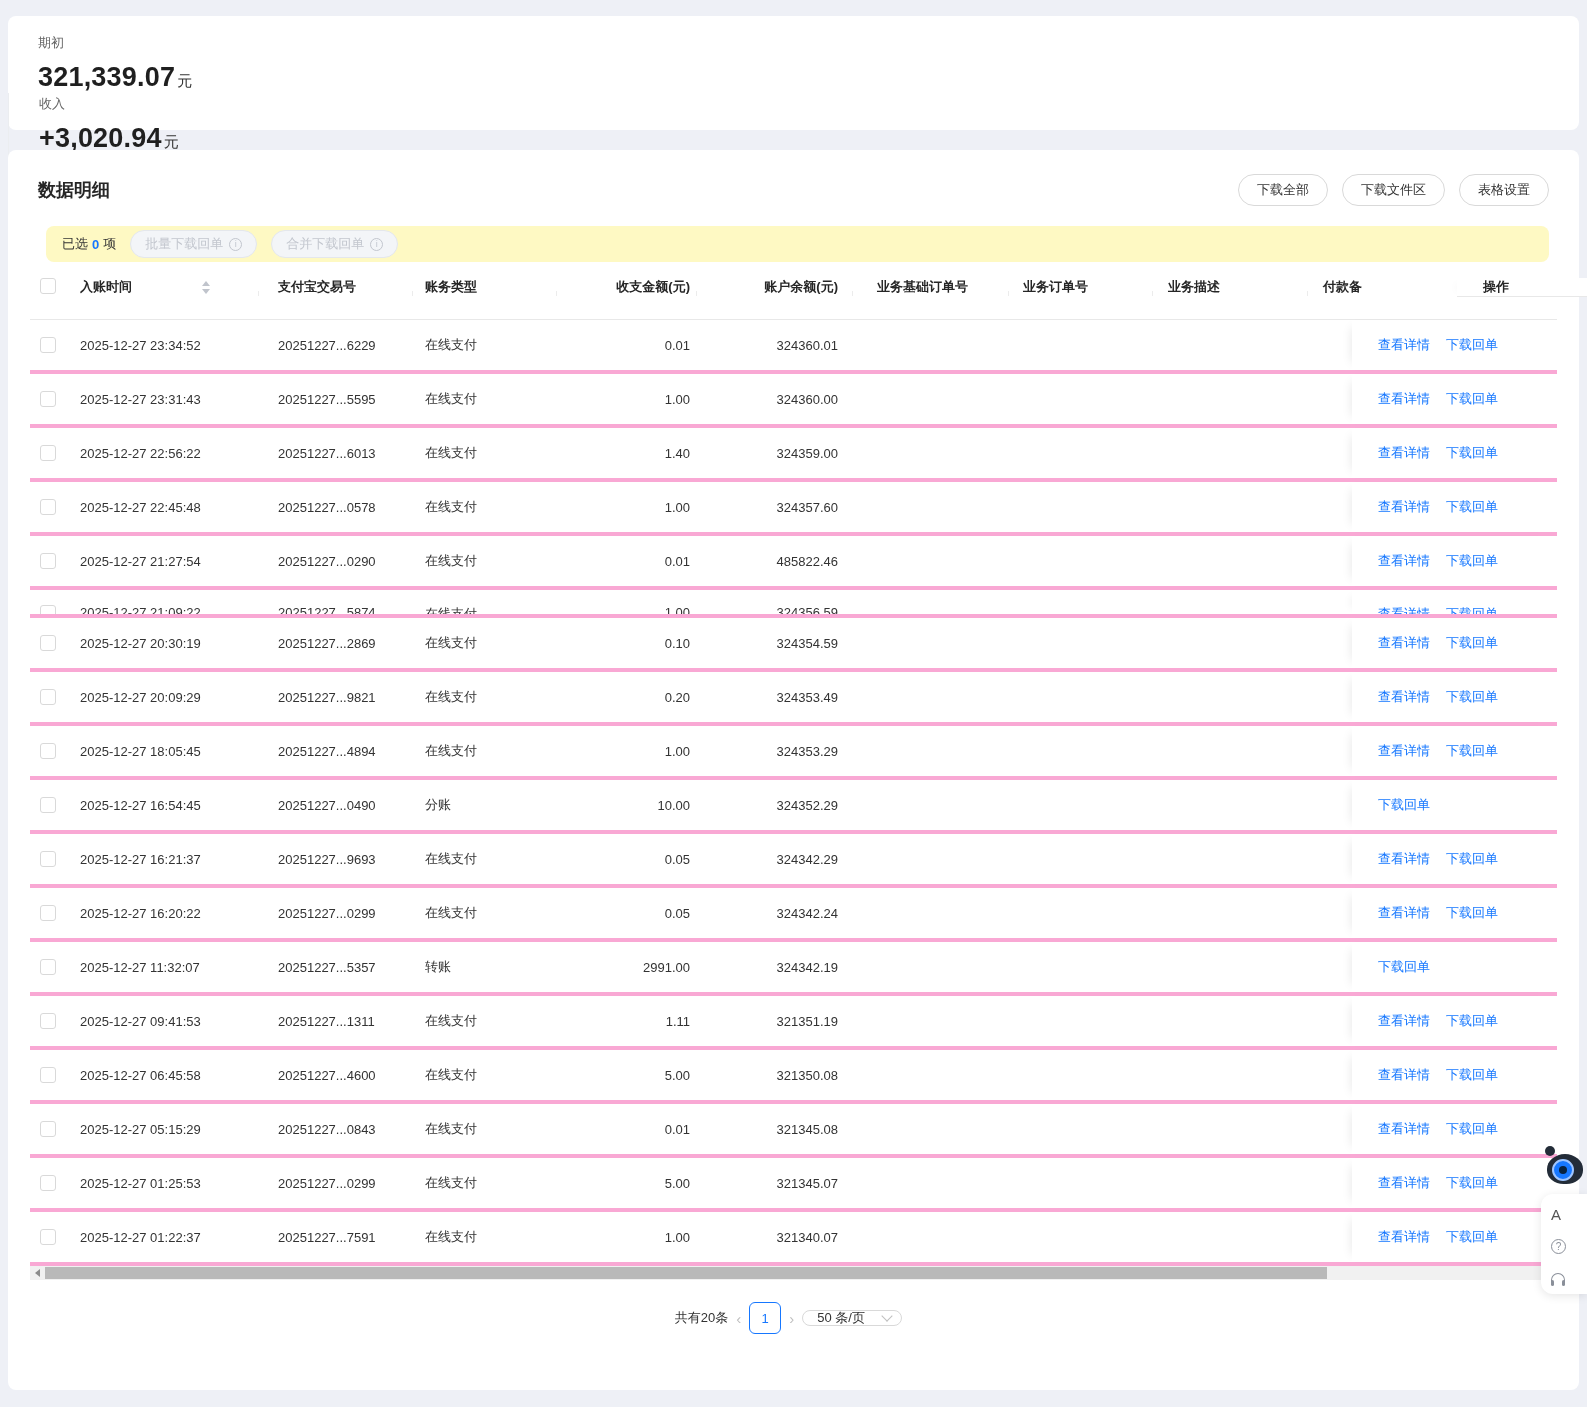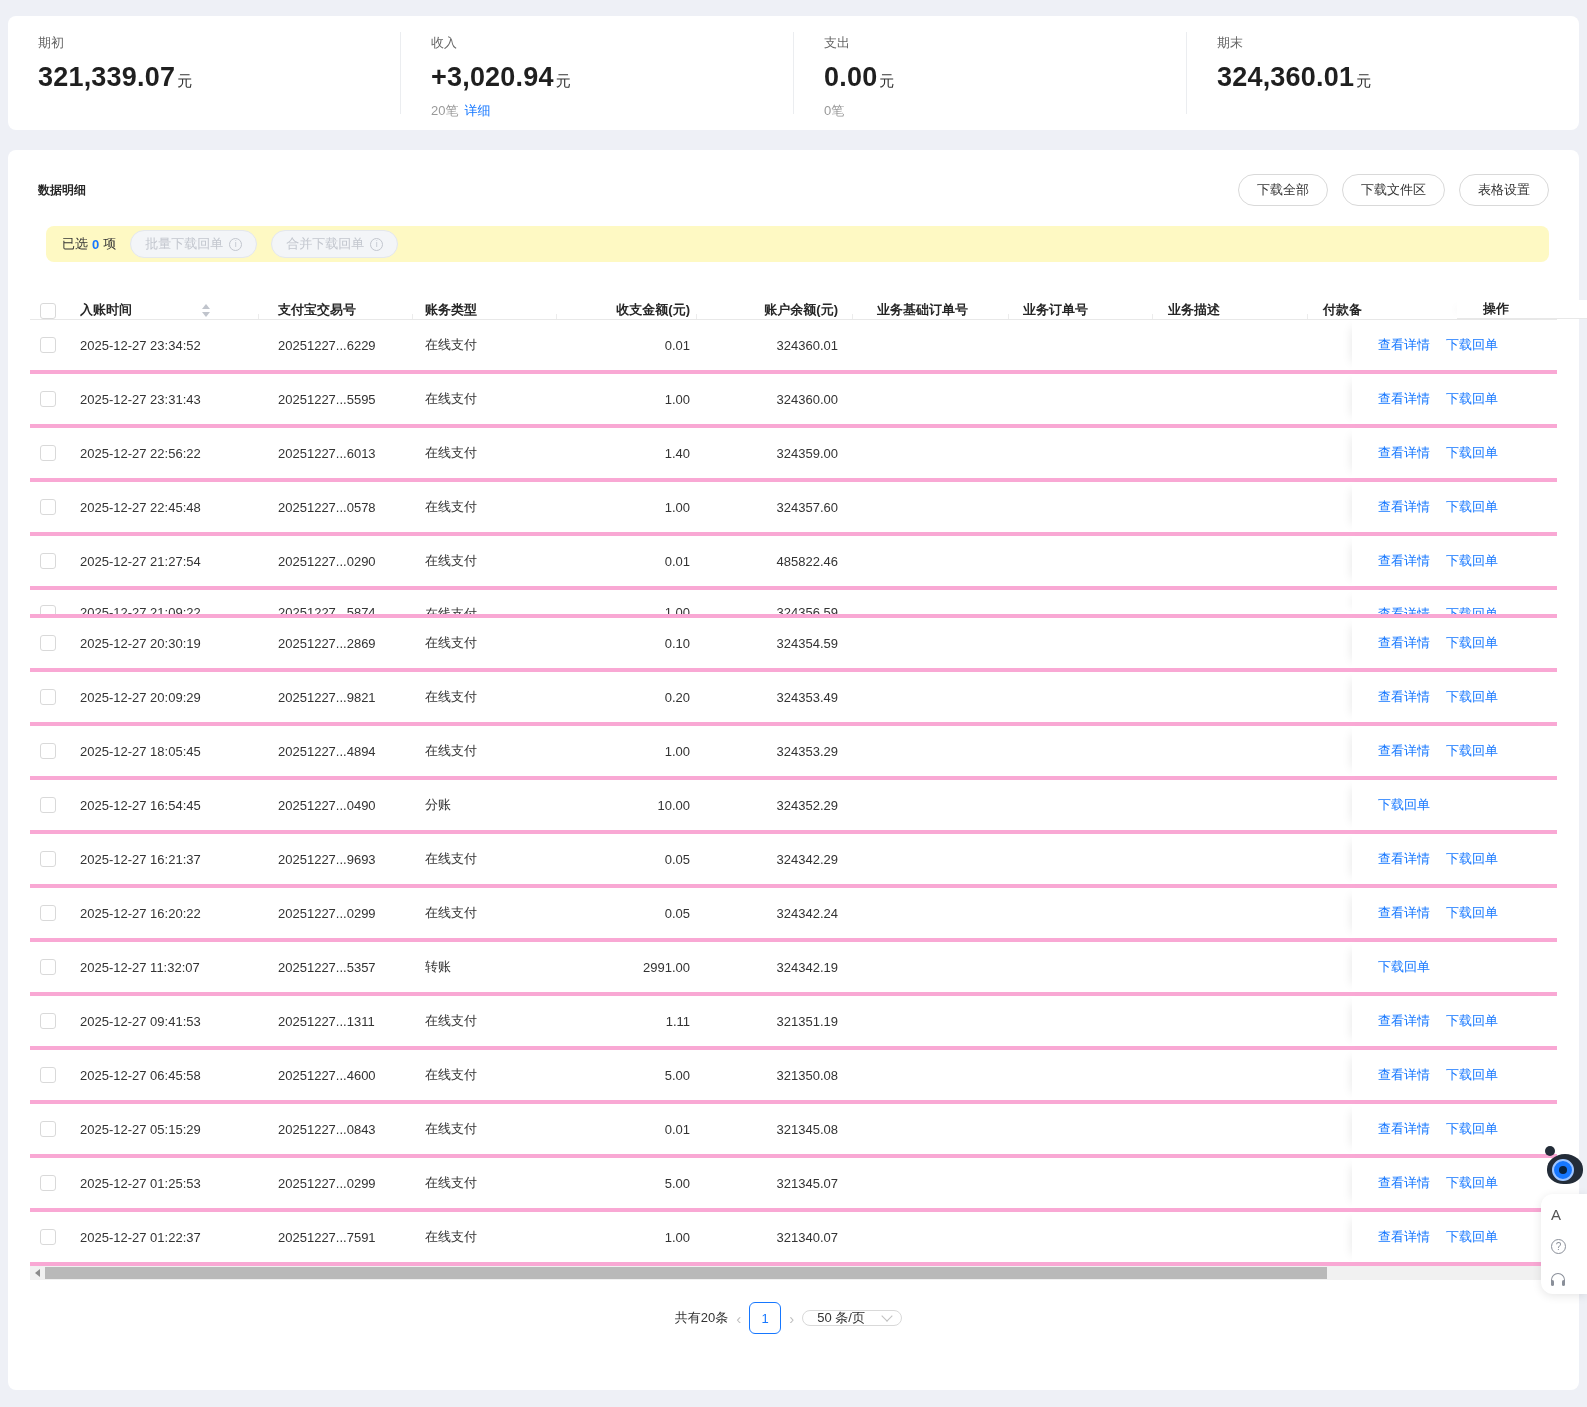--- a/index.html
+++ b/index.html
@@ -2,54 +2,54 @@
 <html><head>
 <meta charset="utf-8">
 <style>
   * { box-sizing: border-box; margin: 0; padding: 0; }
   html,body { width:1587px; height:1407px; overflow:hidden; }
   body {
     background:#eef0f6;
     font-family:"Liberation Sans","DejaVu Sans",sans-serif;
     color:#333; font-size:13px;
   }
-  .card { background:#fff; border-radius:8px; }
+  .card { background:#fff; border-radius:8px;flex-direction:column; }
 
   
   .summary { margin:16px 8px 0 8px; height:114px; display:flex; padding:16px 0; }
   .s-col { flex:1 1 0; padding:2px 0 0 30px; position:relative; }
   .s-col + .s-col { border-left:1px solid #ebedf0; }
   .s-label { color:#666; font-size:13px; }
   .s-value { margin-top:10px; font-size:27px; font-weight:600; color:#1f1f1f; letter-spacing:.2px; }
   .s-unit { font-size:15px; font-weight:400; color:#333; margin-left:2px; }
   .s-sub { margin-top:9px; font-size:13px; color:#999; }
   .s-sub a { color:#1677ff; text-decoration:none; margin-left:6px; cursor:pointer; }
 
   
   .main { margin:20px 8px 0 8px; height:1240px; padding:24px 22px 0 22px; position:relative; }
   .panel-head { display:flex; align-items:center; justify-content:space-between; padding:0 8px 0 8px; }
-  .panel-title { font-size:12px; font-weight:700; color:#262626; }
+  .panel-title { font-size:18px; font-weight:700; color:#262626; }
   .pill-btns { display:flex; gap:14px; }
   .pill { height:32px; padding:0 18px; border:1px solid #d9d9d9; border-radius:16px;
           background:#fff; font-size:13px; color:#333; display:flex; align-items:center; cursor:pointer; }
 
   .sel-bar { margin:20px 8px 0 16px; height:36px; background:#fef9c3; border-radius:8px;
              display:flex; align-items:center; padding:0 16px; }
   .sel-text { color:#333; }
   .sel-count { color:#1677ff; font-weight:700; margin:0 4px; }
   .dis-pill { margin-left:14px; height:28px; padding:0 14px; border-radius:14px;
               background:#f3f5f8; border:1px solid #e4e7ec; color:#c2c6cе; color:#c2c6ce;
               display:flex; align-items:center; gap:6px; cursor:not-allowed; font-size:13px; }
   .i-icon { width:13px; height:13px; border:1px solid #c2c6ce; border-radius:50%;
             font-size:9px; line-height:11px; text-align:center; color:#c2c6ce; display:inline-block; }
 
   
   .tablewrap { margin-top:16px; position:relative; }
   .thead, .trow { display:flex; position:relative; }
-  .thead { height:42px; align-items:flex-end; border-bottom:1px solid #e8e8e8; color:#262626; font-weight:700; }
+  .thead { height:42px; align-items:flex-start; border-bottom:1px solid #e8e8e8; color:#262626; font-weight:700; }
   .cell { flex:0 0 auto; display:flex; align-items:center; overflow:hidden; white-space:nowrap; }
   .c-check { width:50px; padding-left:10px; }
   .c-time { width:178px; }
   .c-trade { width:154px; padding-left:20px; }
   .c-type { width:144px; padding-left:13px; }
   .c-amount { width:140px; justify-content:flex-end; padding-right:6px; }
   .c-balance { width:156px; justify-content:flex-end; padding-right:14px; }
   .c-bizbase { width:156px; padding-left:25px; }
   .c-bizno { width:144px; padding-left:15px; }
   .c-desc { width:155px; padding-left:16px; }

